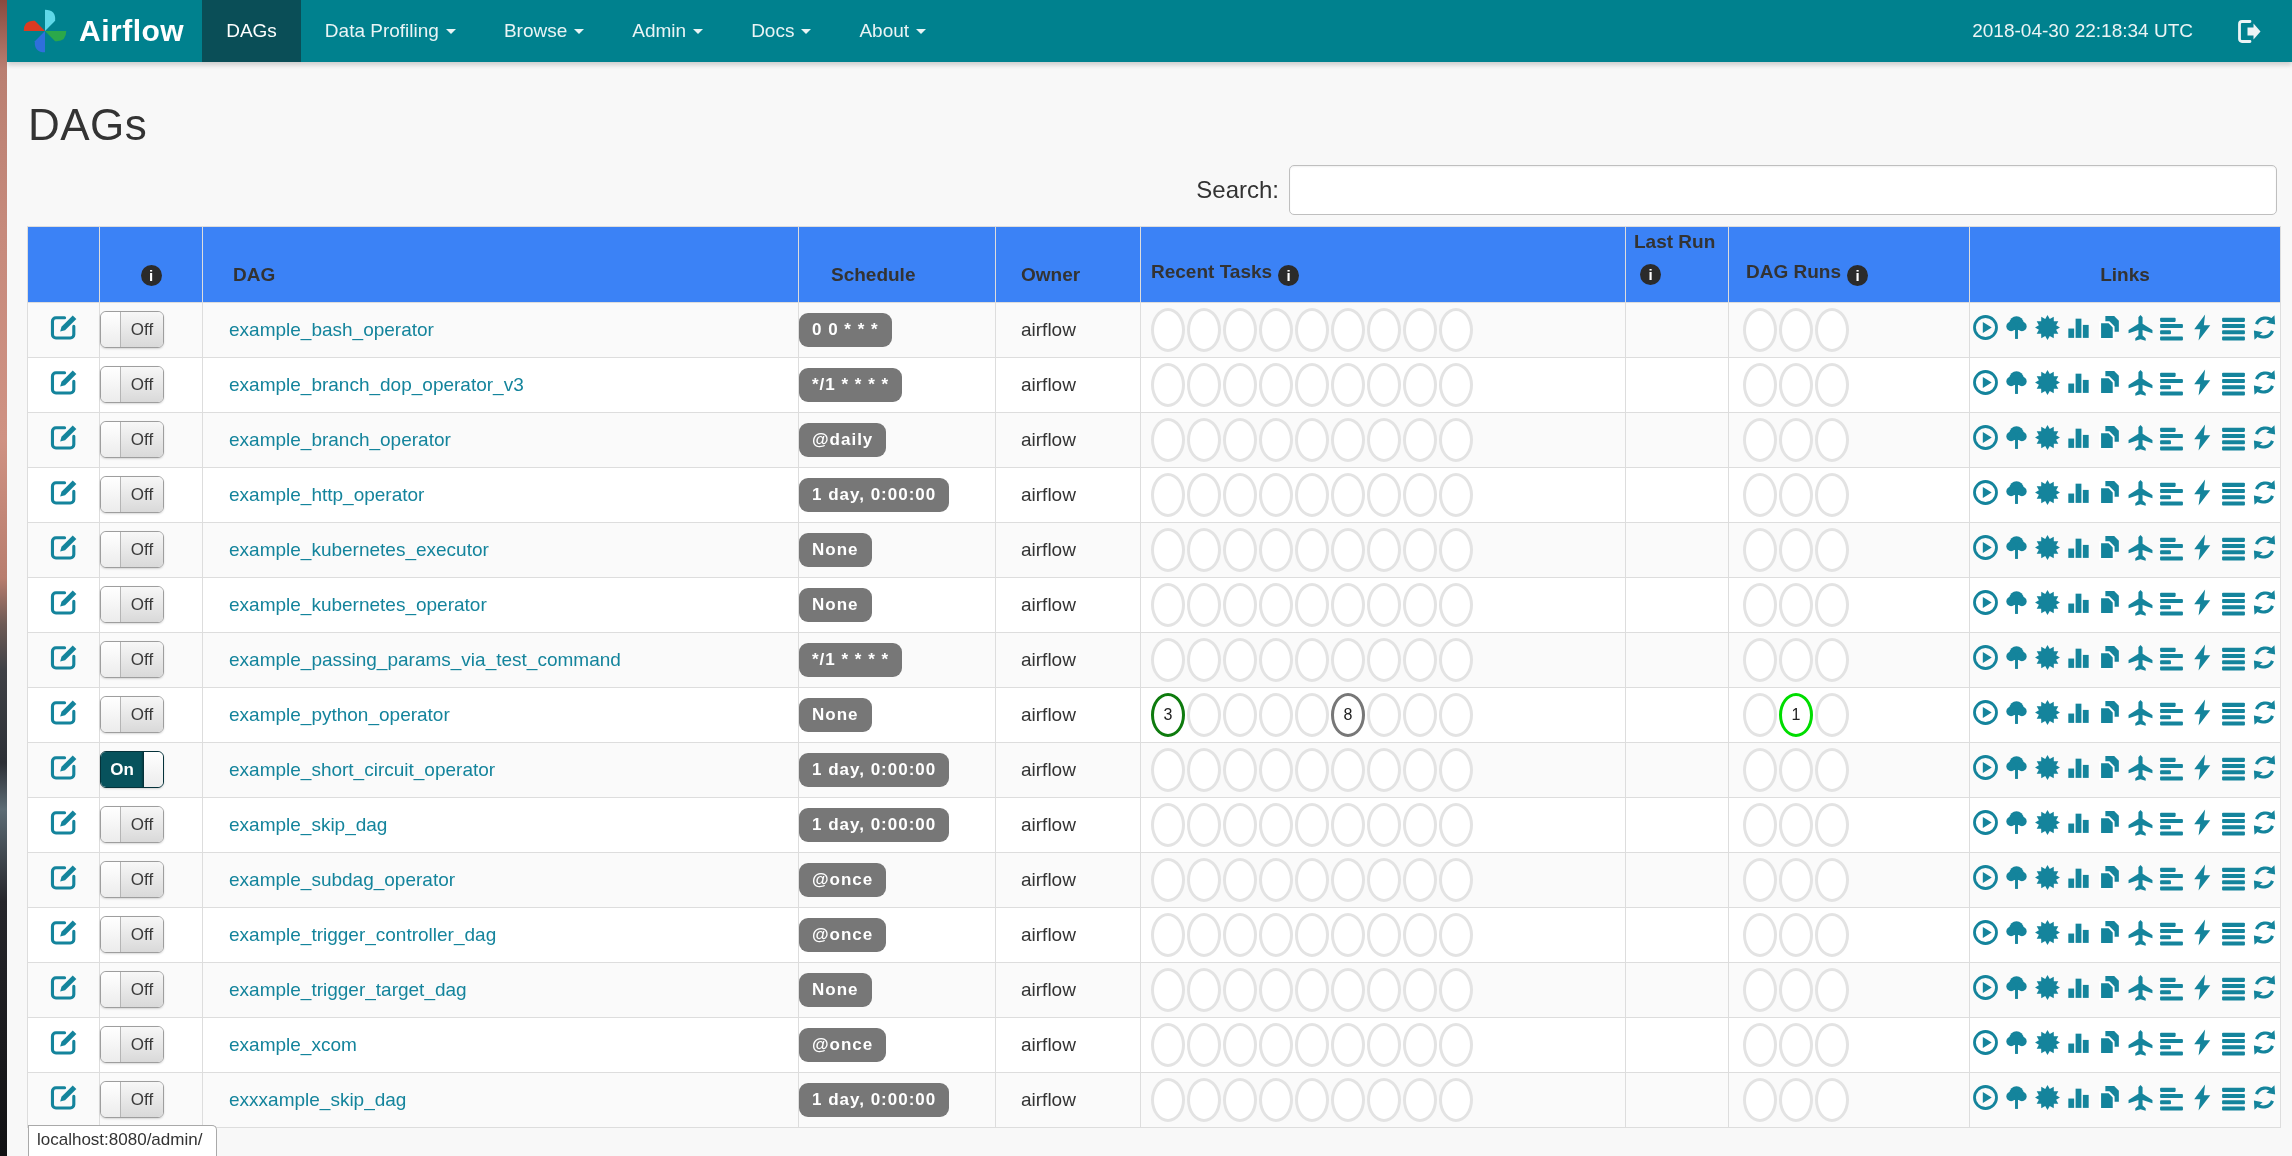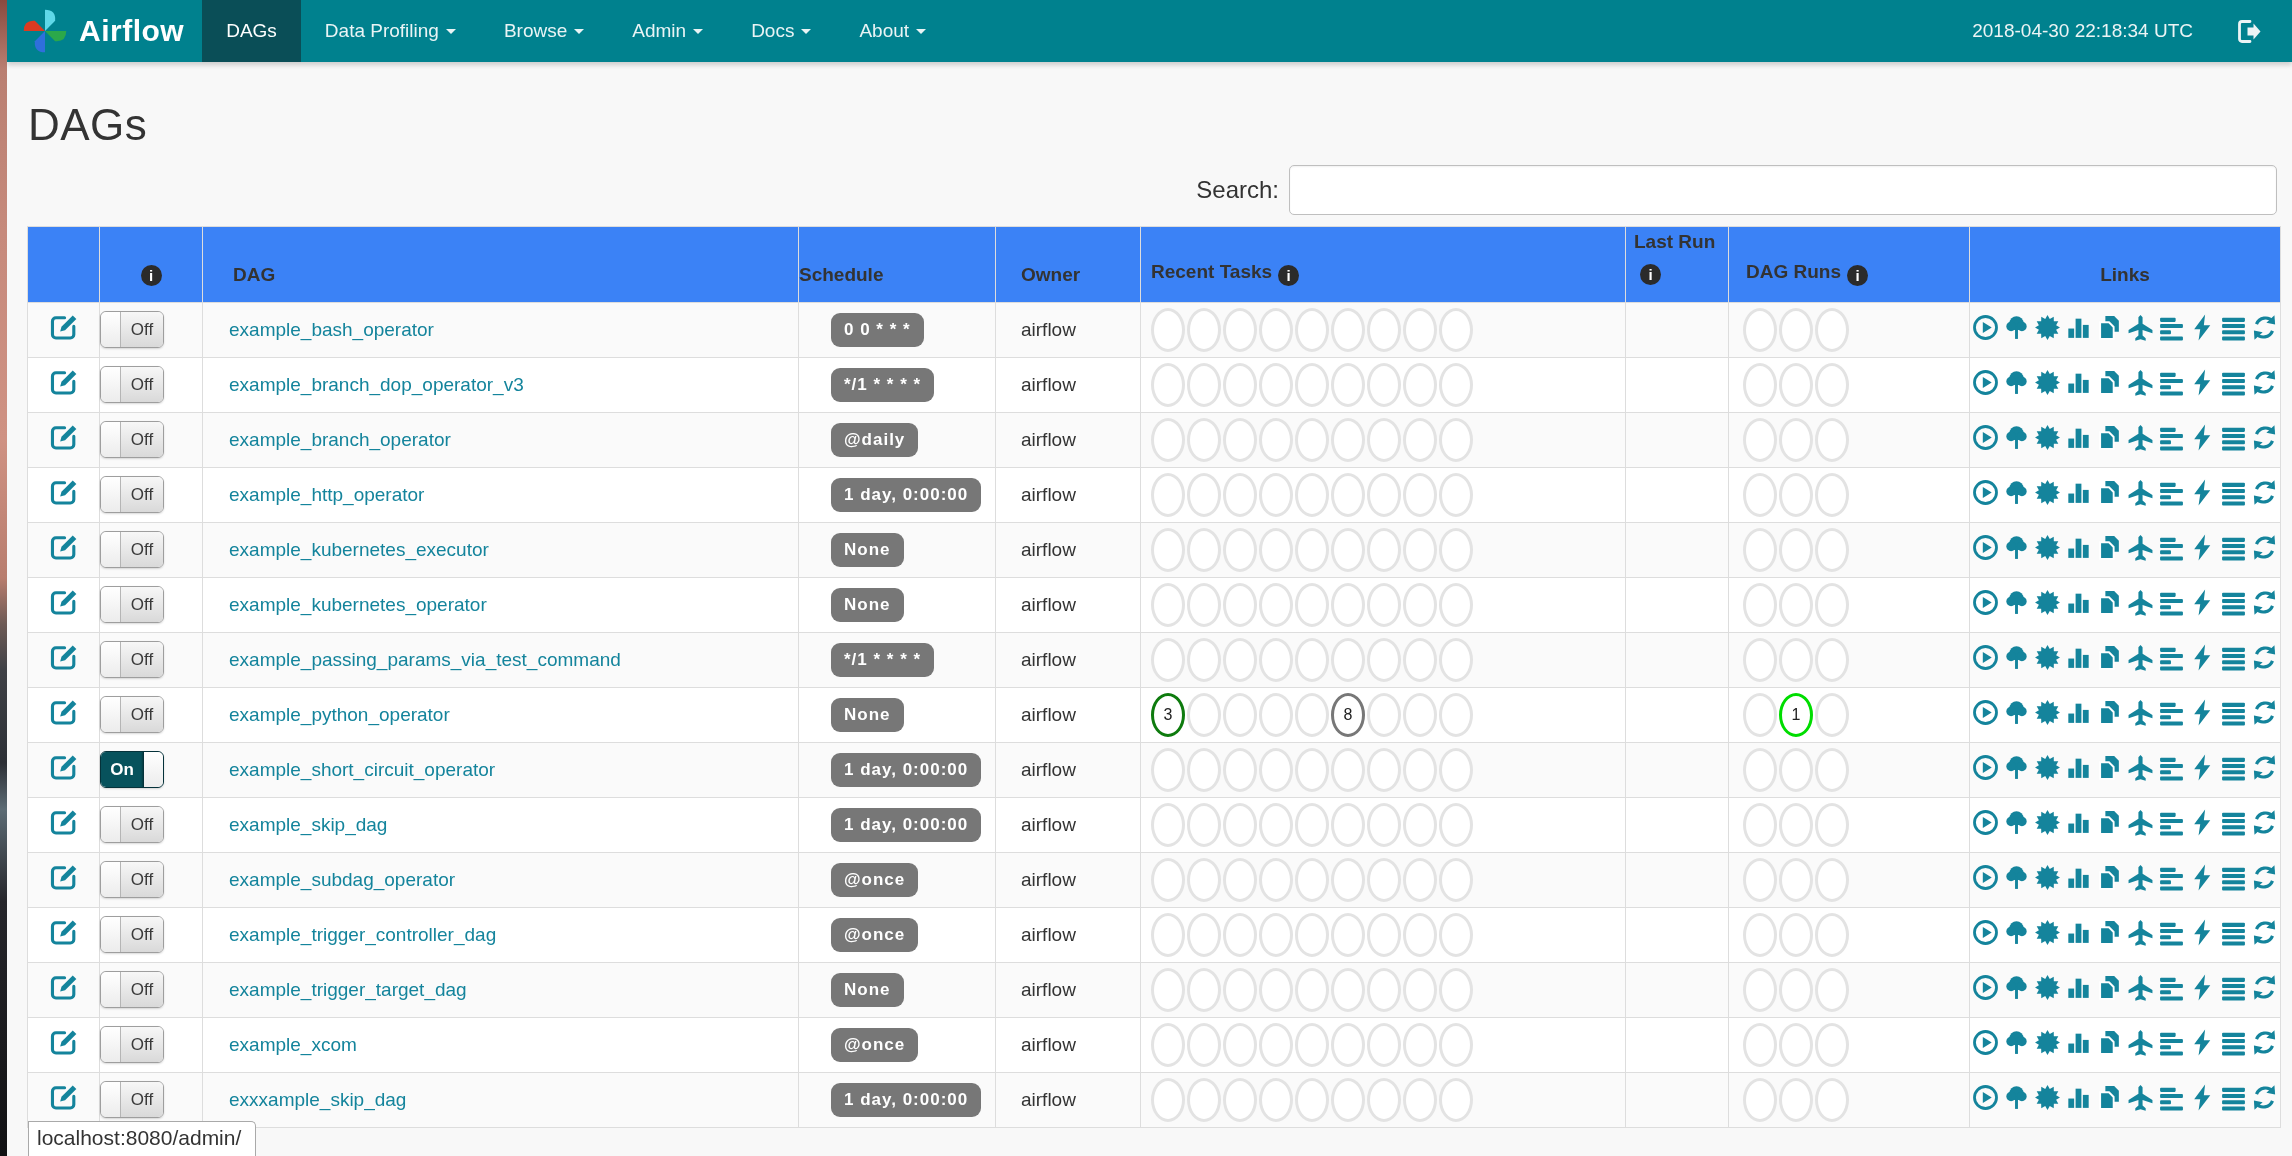--- a/index.html
+++ b/index.html
@@ -46,21 +46,21 @@
   
   table.dag-table{border-collapse:collapse;margin-left:20px;width:2253px;background:#fff;
     border:1px solid var(--border);table-layout:fixed;}
   .dag-table th,.dag-table td{border:1px solid var(--border);}
   .dag-table thead th{height:74px;background:#3b82f6;font-size:19px;font-weight:700;color:#333;
     text-align:left;vertical-align:bottom;padding-bottom:16px;}
   .dag-table tbody tr{height:55px;}
   .dag-table tbody tr:nth-child(odd){background:#fafafa;}
   .dag-table tbody td{vertical-align:middle;font-size:19px;}
   .th-dag{padding-left:30px;}
-  .th-sched{}
+  .th-sched{padding-left:32px;}
   .th-owner{padding-left:25px;}
   .th-recent{padding-left:10px;}
   .th-lastrun{padding-left:8px;line-height:1.55;}
   .th-dagruns{padding-left:17px;}
   .th-links{text-align:center !important;padding-left:0;}
   .th-info{text-align:center !important;}
 
   .info-icon{display:inline-block;width:21px;height:21px;border-radius:50%;background:#2b2b2b;color:#fff;
     font-size:15px;font-weight:700;text-align:center;line-height:21px;vertical-align:-3px;margin-left:6px;font-style:normal;}
   .th-info .info-icon{margin-left:0;}
@@ -77,40 +77,40 @@
   .toggle .tlabel{flex:1;display:flex;align-items:center;justify-content:center;font-size:17px;color:#3a3a3a;
     background:linear-gradient(180deg,#f7f7f7,#d9d9d9);}
   .toggle.on{border-color:#05323a;}
   .toggle.on .knob{order:2;border-right:none;border-left:1px solid #05323a;border-radius:0 5px 5px 0;
     box-shadow:-1px 0 2px rgba(0,0,0,.3);}
   .toggle.on .tlabel{order:1;background:#07525c;color:#fff;font-weight:700;}
 
   .c-dag{padding-left:26px;}
   .daglink{color:var(--accent);text-decoration:none;cursor:pointer;}
 
-  .c-sched{padding-left:32px;}
+  .c-sched{}
   .badge{display:inline-block;background:var(--badge);color:#fff;font-weight:700;font-size:17px;
     padding:7px 13px;border-radius:9px;letter-spacing:1px;}
 
   .c-owner{padding-left:25px;color:#333;}
 
   .c-recent{padding-left:10px;}
   .c-dagruns{padding-left:14px;}
   .circles{display:flex;align-items:center;}
   .circle{width:34px;height:44px;border:3px solid #e3e3e3;border-radius:50%;margin-right:2px;background:#fff;
     display:flex;align-items:center;justify-content:center;font-size:16px;color:#222;cursor:pointer;flex:none;}
 
   .c-links{text-align:center;}
   .links-wrap{display:inline-flex;align-items:center;gap:4px;color:var(--accent);}
   .links-wrap .lnk{display:inline-flex;width:27px;height:27px;cursor:pointer;}
   .links-wrap svg{width:27px;height:27px;}
 
   
   .status-tooltip{position:fixed;left:28px;bottom:0;background:#fff;border:1px solid #a9a9a9;border-bottom:none;
-    border-top-right-radius:5px;padding:4px 14px 6px 8px;font-size:21px;color:#333;z-index:60;}
+    border-top-right-radius:5px;padding:4px 14px 6px 8px;font-size:17px;color:#333;z-index:60;}
 </style>
 </head>
 <body>
 
 <div class="wallpaper"></div>
 
 <div class="navbar">
   <div class="brand">
     <svg viewBox="0 0 52 52">
       <g>

